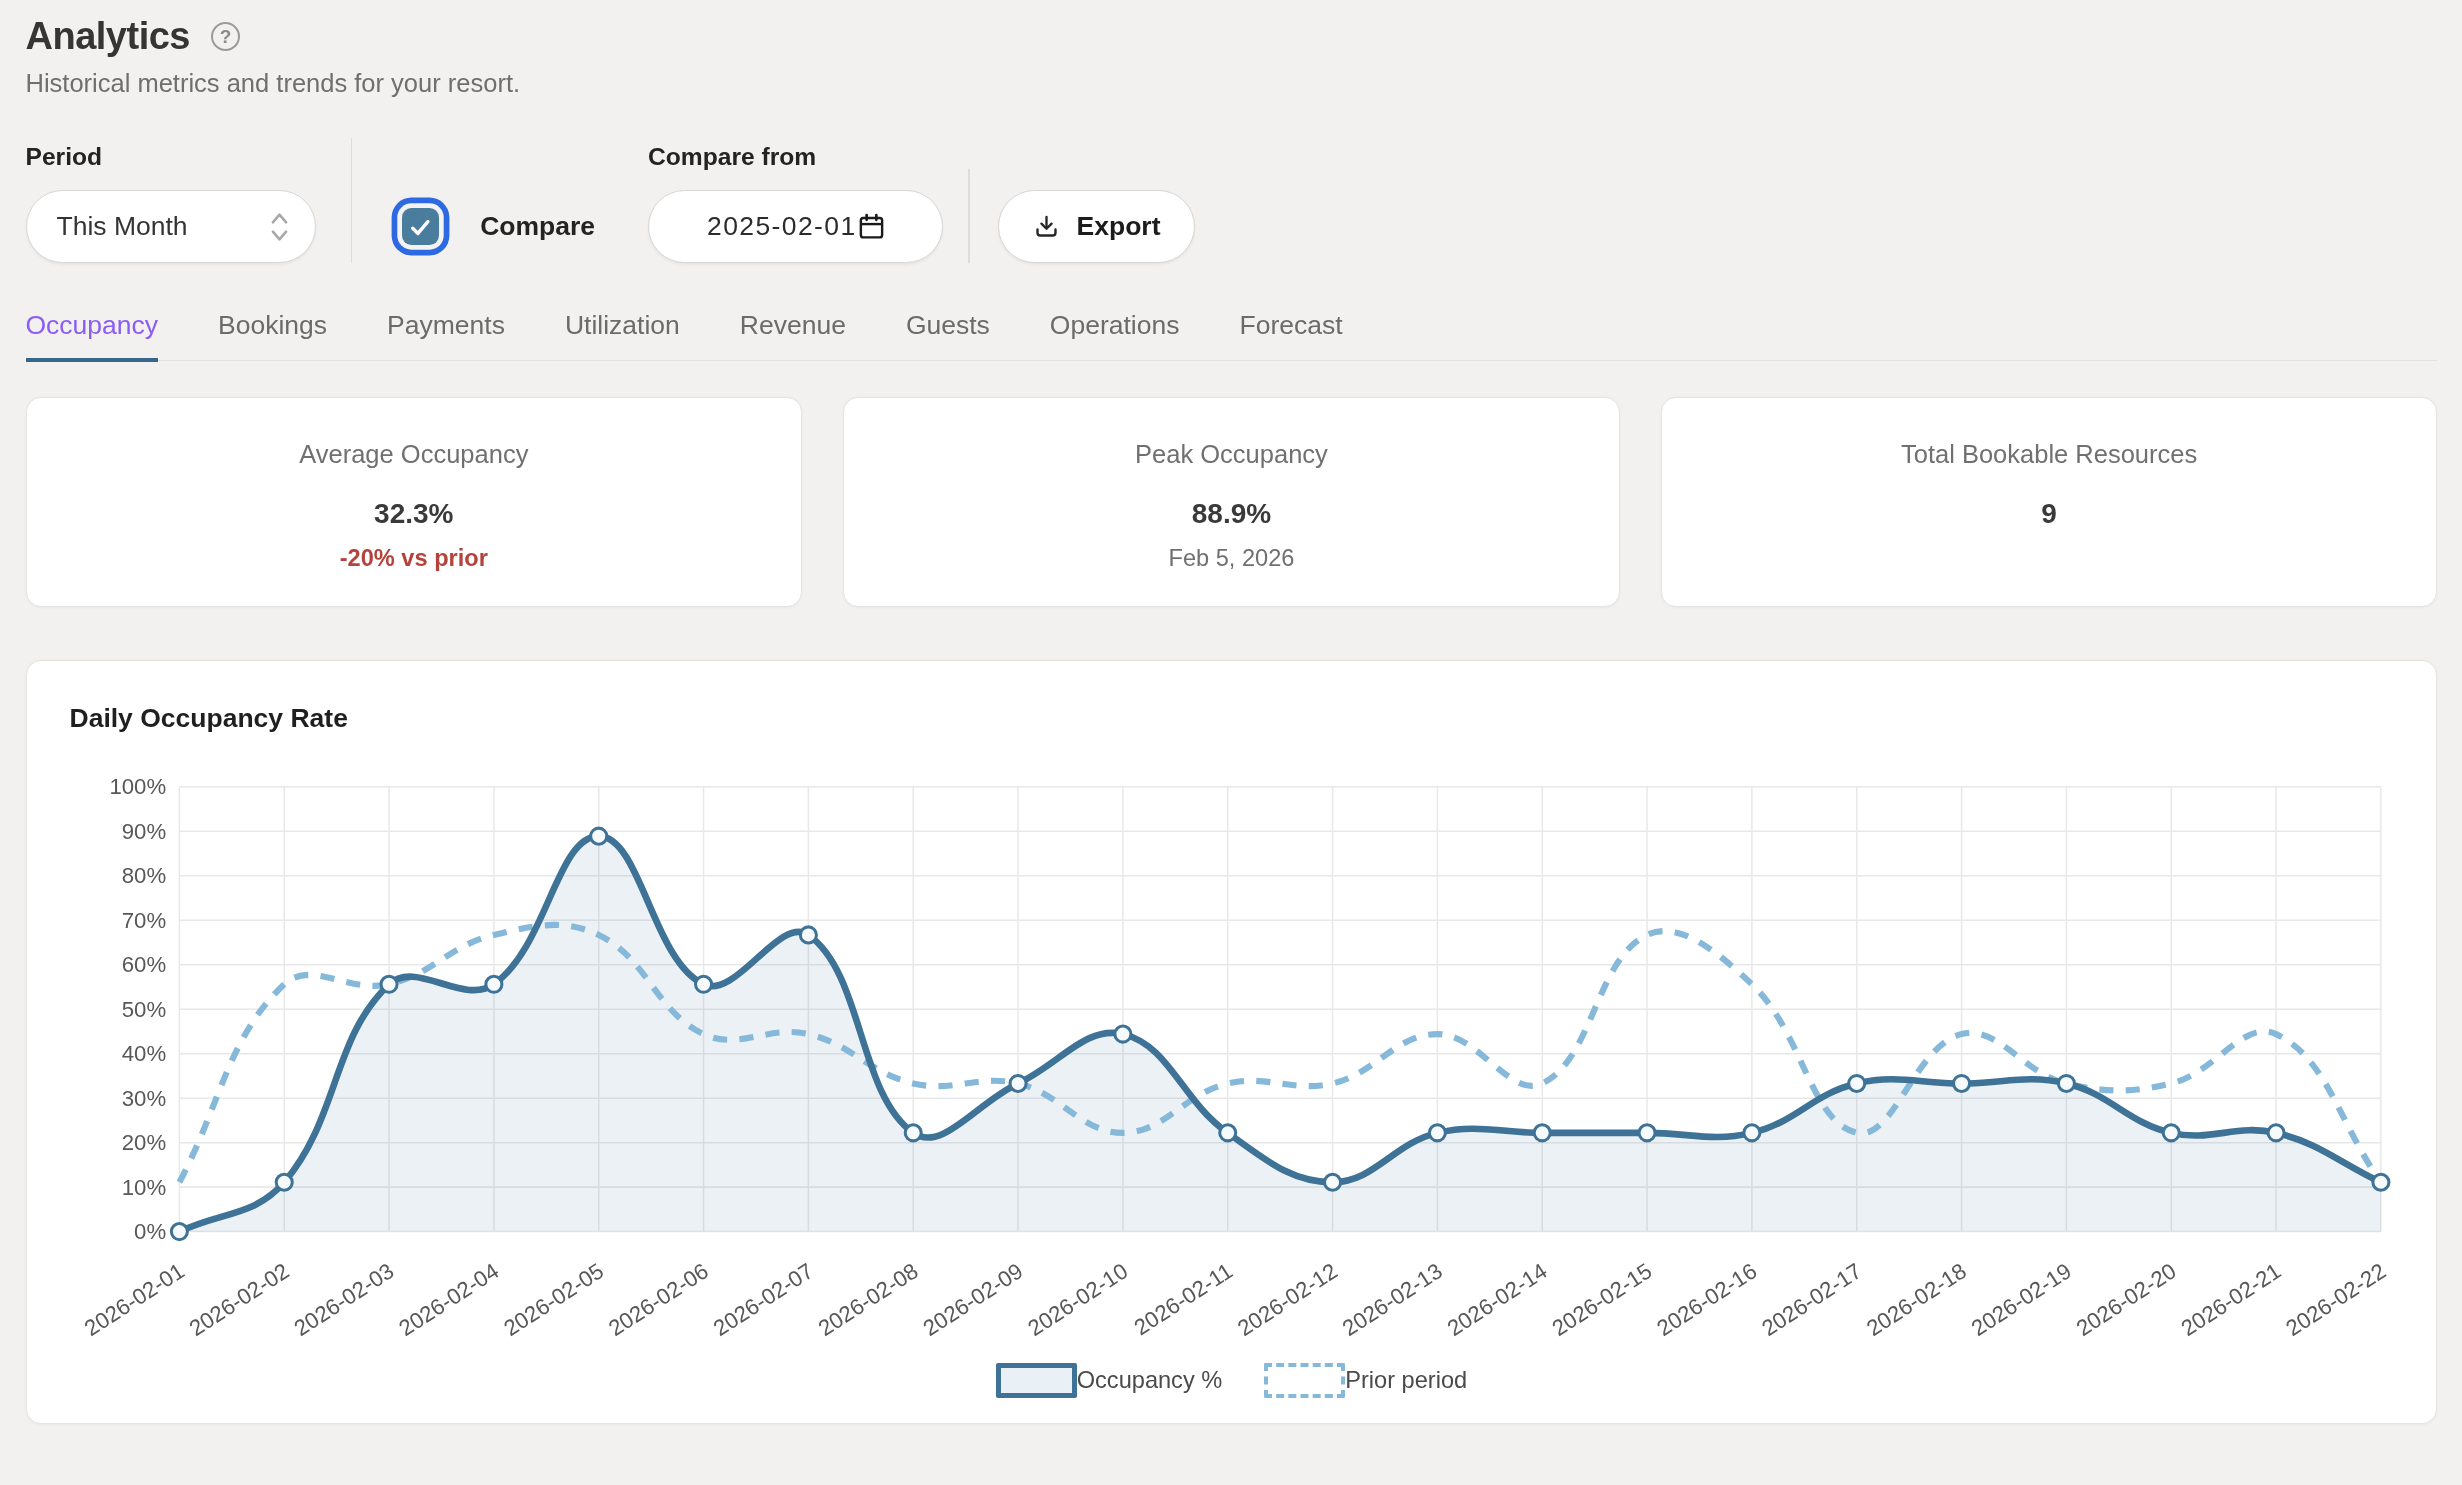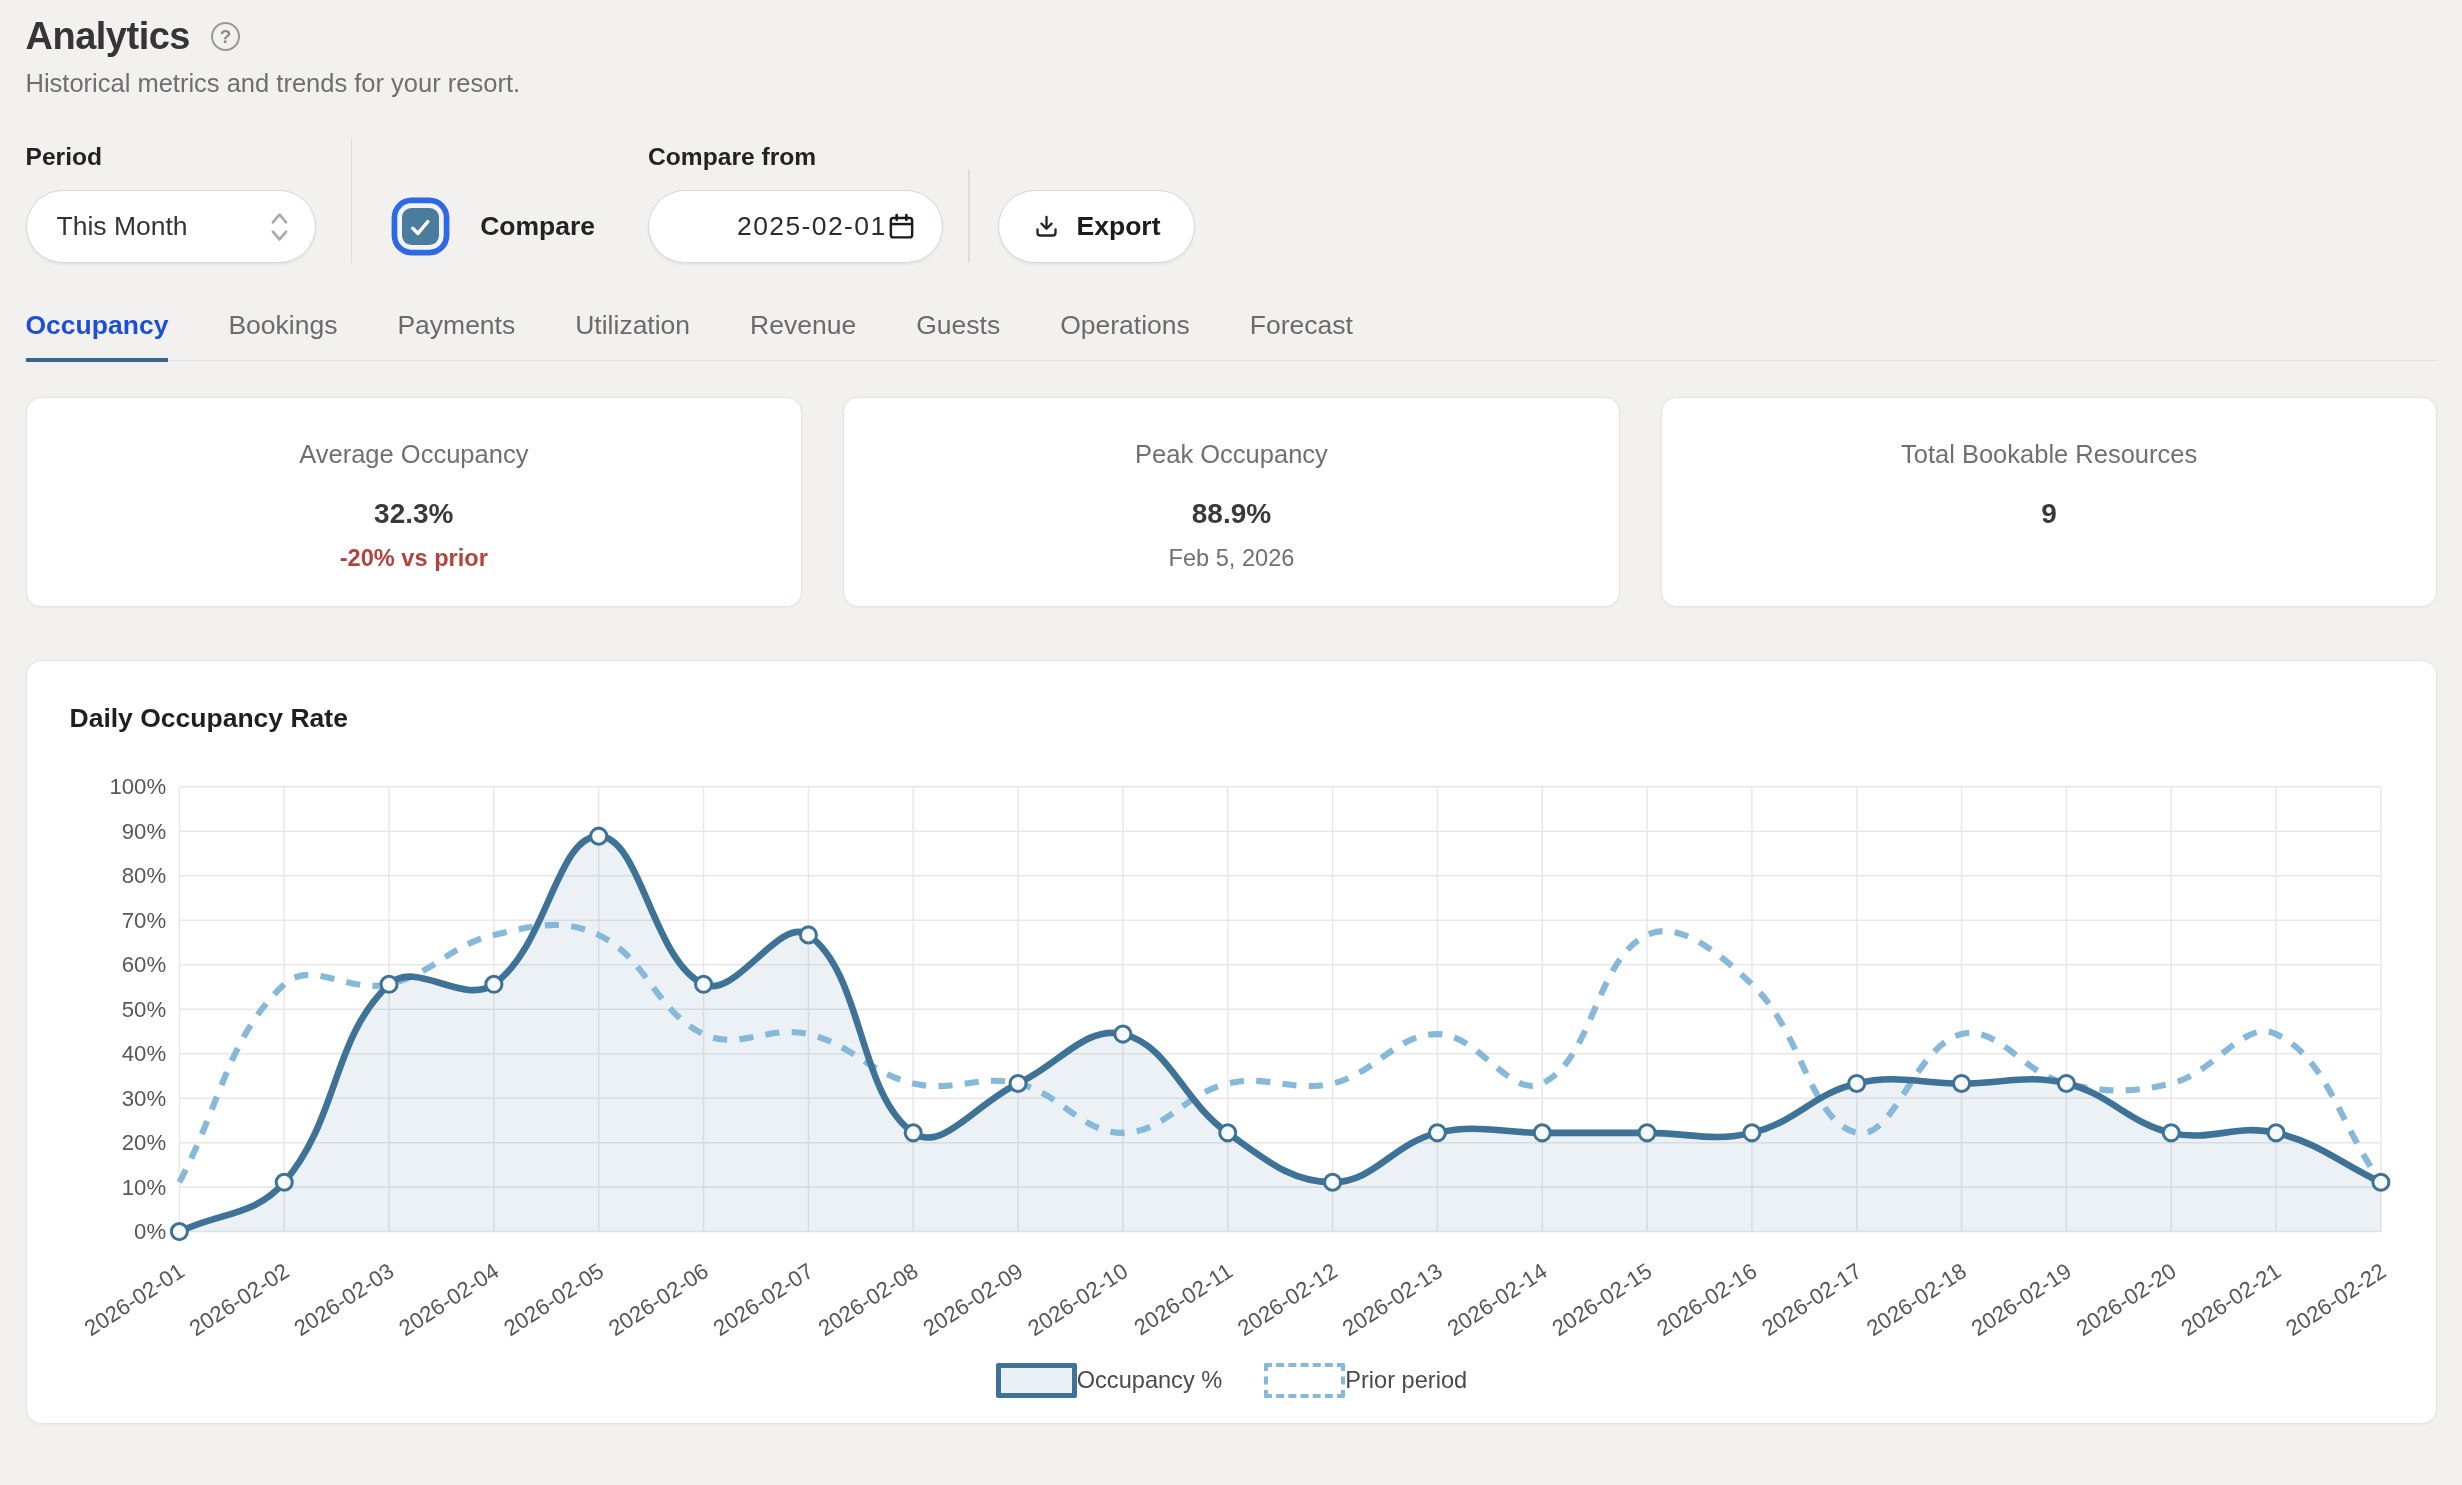--- a/index.html
+++ b/index.html
@@ -39,33 +39,33 @@
 
   .compare-wrap { display:flex; align-items:center; height:73px; margin-left:11.3px;gap:16px; }
   .checkbox {
     width:37px; height:37px; border-radius:9.4px; background:#4a7c9e;
     box-shadow:0 0 0 4.7px #f4f3f1, 0 0 0 10.4px #2c69e2;
     display:flex; align-items:center; justify-content:center; cursor:pointer;
   }
   .compare-text { margin-left:25.5px; font-size:26.5px; font-weight:600; color:#232323; }
 
   .compare-from { margin-left:53px; }
-  .date-input { width:295px; padding:0 26.5px 0 28px; justify-content:flex-end; cursor:text; }
+  .date-input { width:295px; padding:0 26.5px 0 28px; justify-content:center; cursor:text; }
   .date-text { letter-spacing:1.4px; color:#2c2c2c; }
 
   .export-btn { padding:0 34px; gap:17px; cursor:pointer; }
   .export-text { font-weight:600; color:#1c1c1c; }
 
   
   .tabs { margin-top:47px; display:flex; border-bottom:1.9px solid #e3e2e0; }
   .tab {
     margin-right:60px; padding-bottom:17px; font-size:26.5px; color:#6b6b6b;
     border-bottom:4.7px solid transparent; margin-bottom:-1.9px; cursor:pointer; white-space:nowrap;
   }
-  .tab.active { color:#1d4ed8; font-weight:700; border-bottom-color:#36678a; }
+  .tab.active { color:#8b5cf6; font-weight:400; border-bottom-color:#36678a; }
 
   
   .stats { margin-top:36px; display:grid; grid-template-columns:1fr 1fr 1fr; gap:41px;text-align:center; }
   .card {
     background:#fff; border:1.4px solid #e5e4e1; border-radius:15px;
     padding:42px 49px 34px; box-shadow:0 0.9px 2.8px rgba(20,20,20,0.04);
   }
   .card-label { font-size:25.5px; color:#707070; }
   .card-value { margin-top:29px; font-size:28px; font-weight:700; color:#3a3a3a; }
   .card-sub { margin-top:15px; font-size:23.6px; min-height:27px; }

